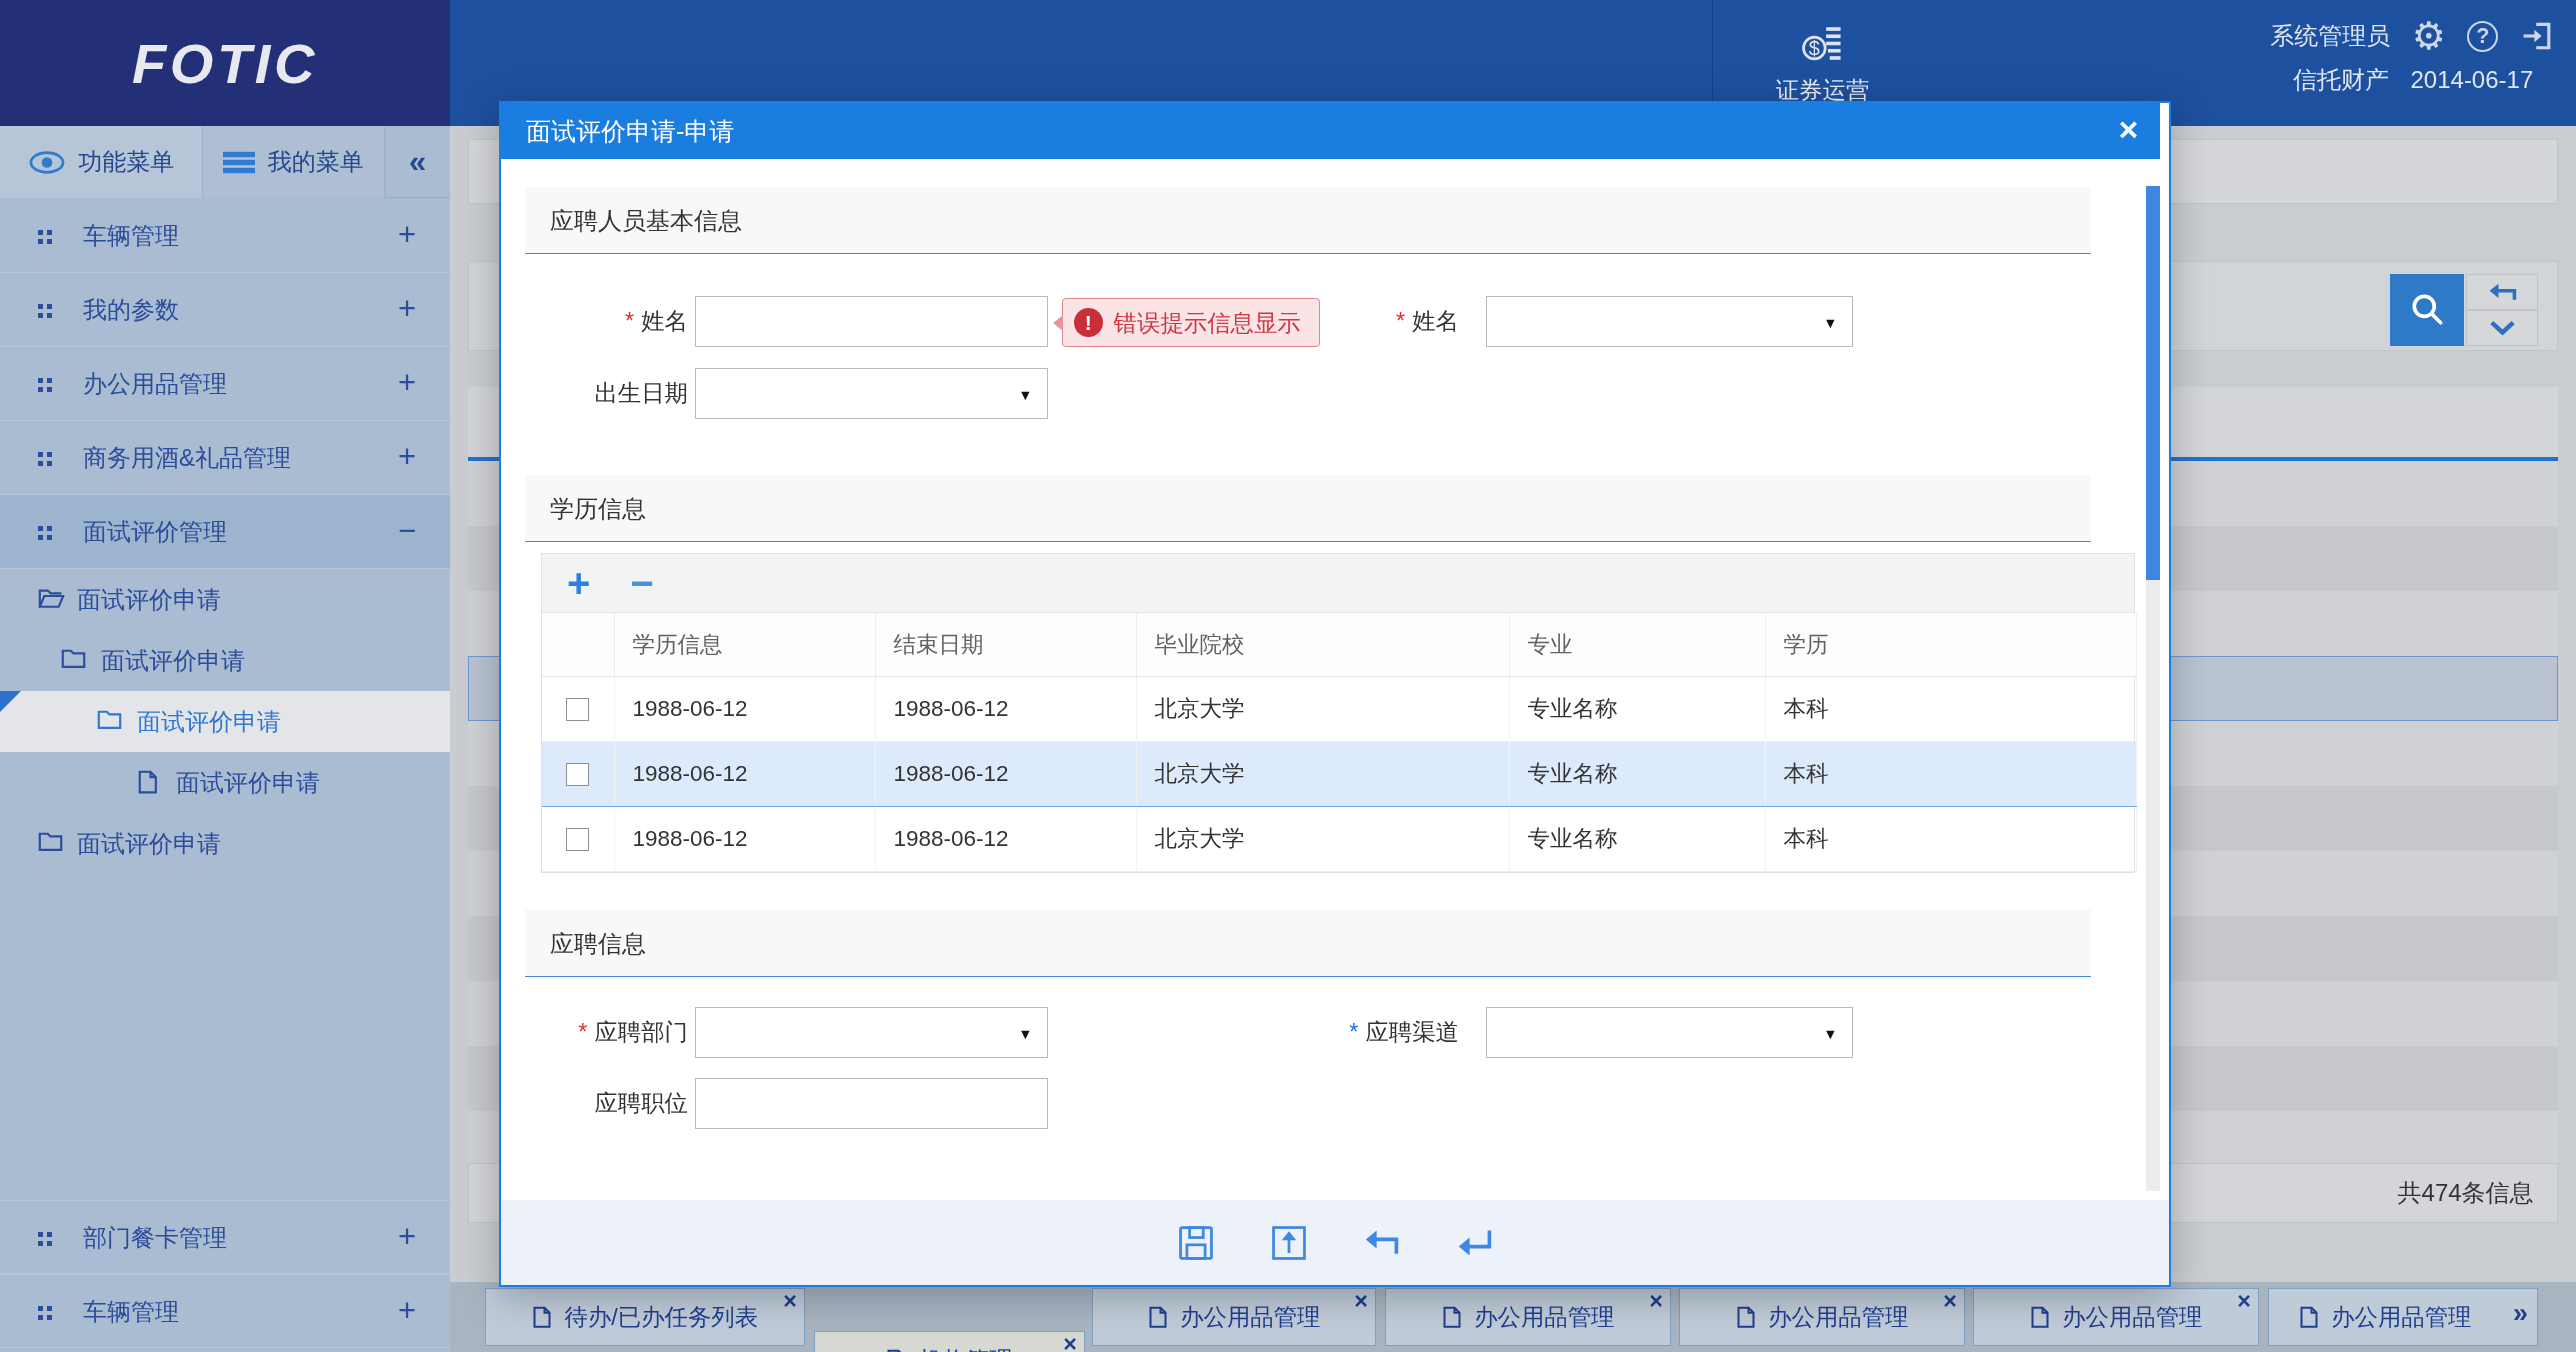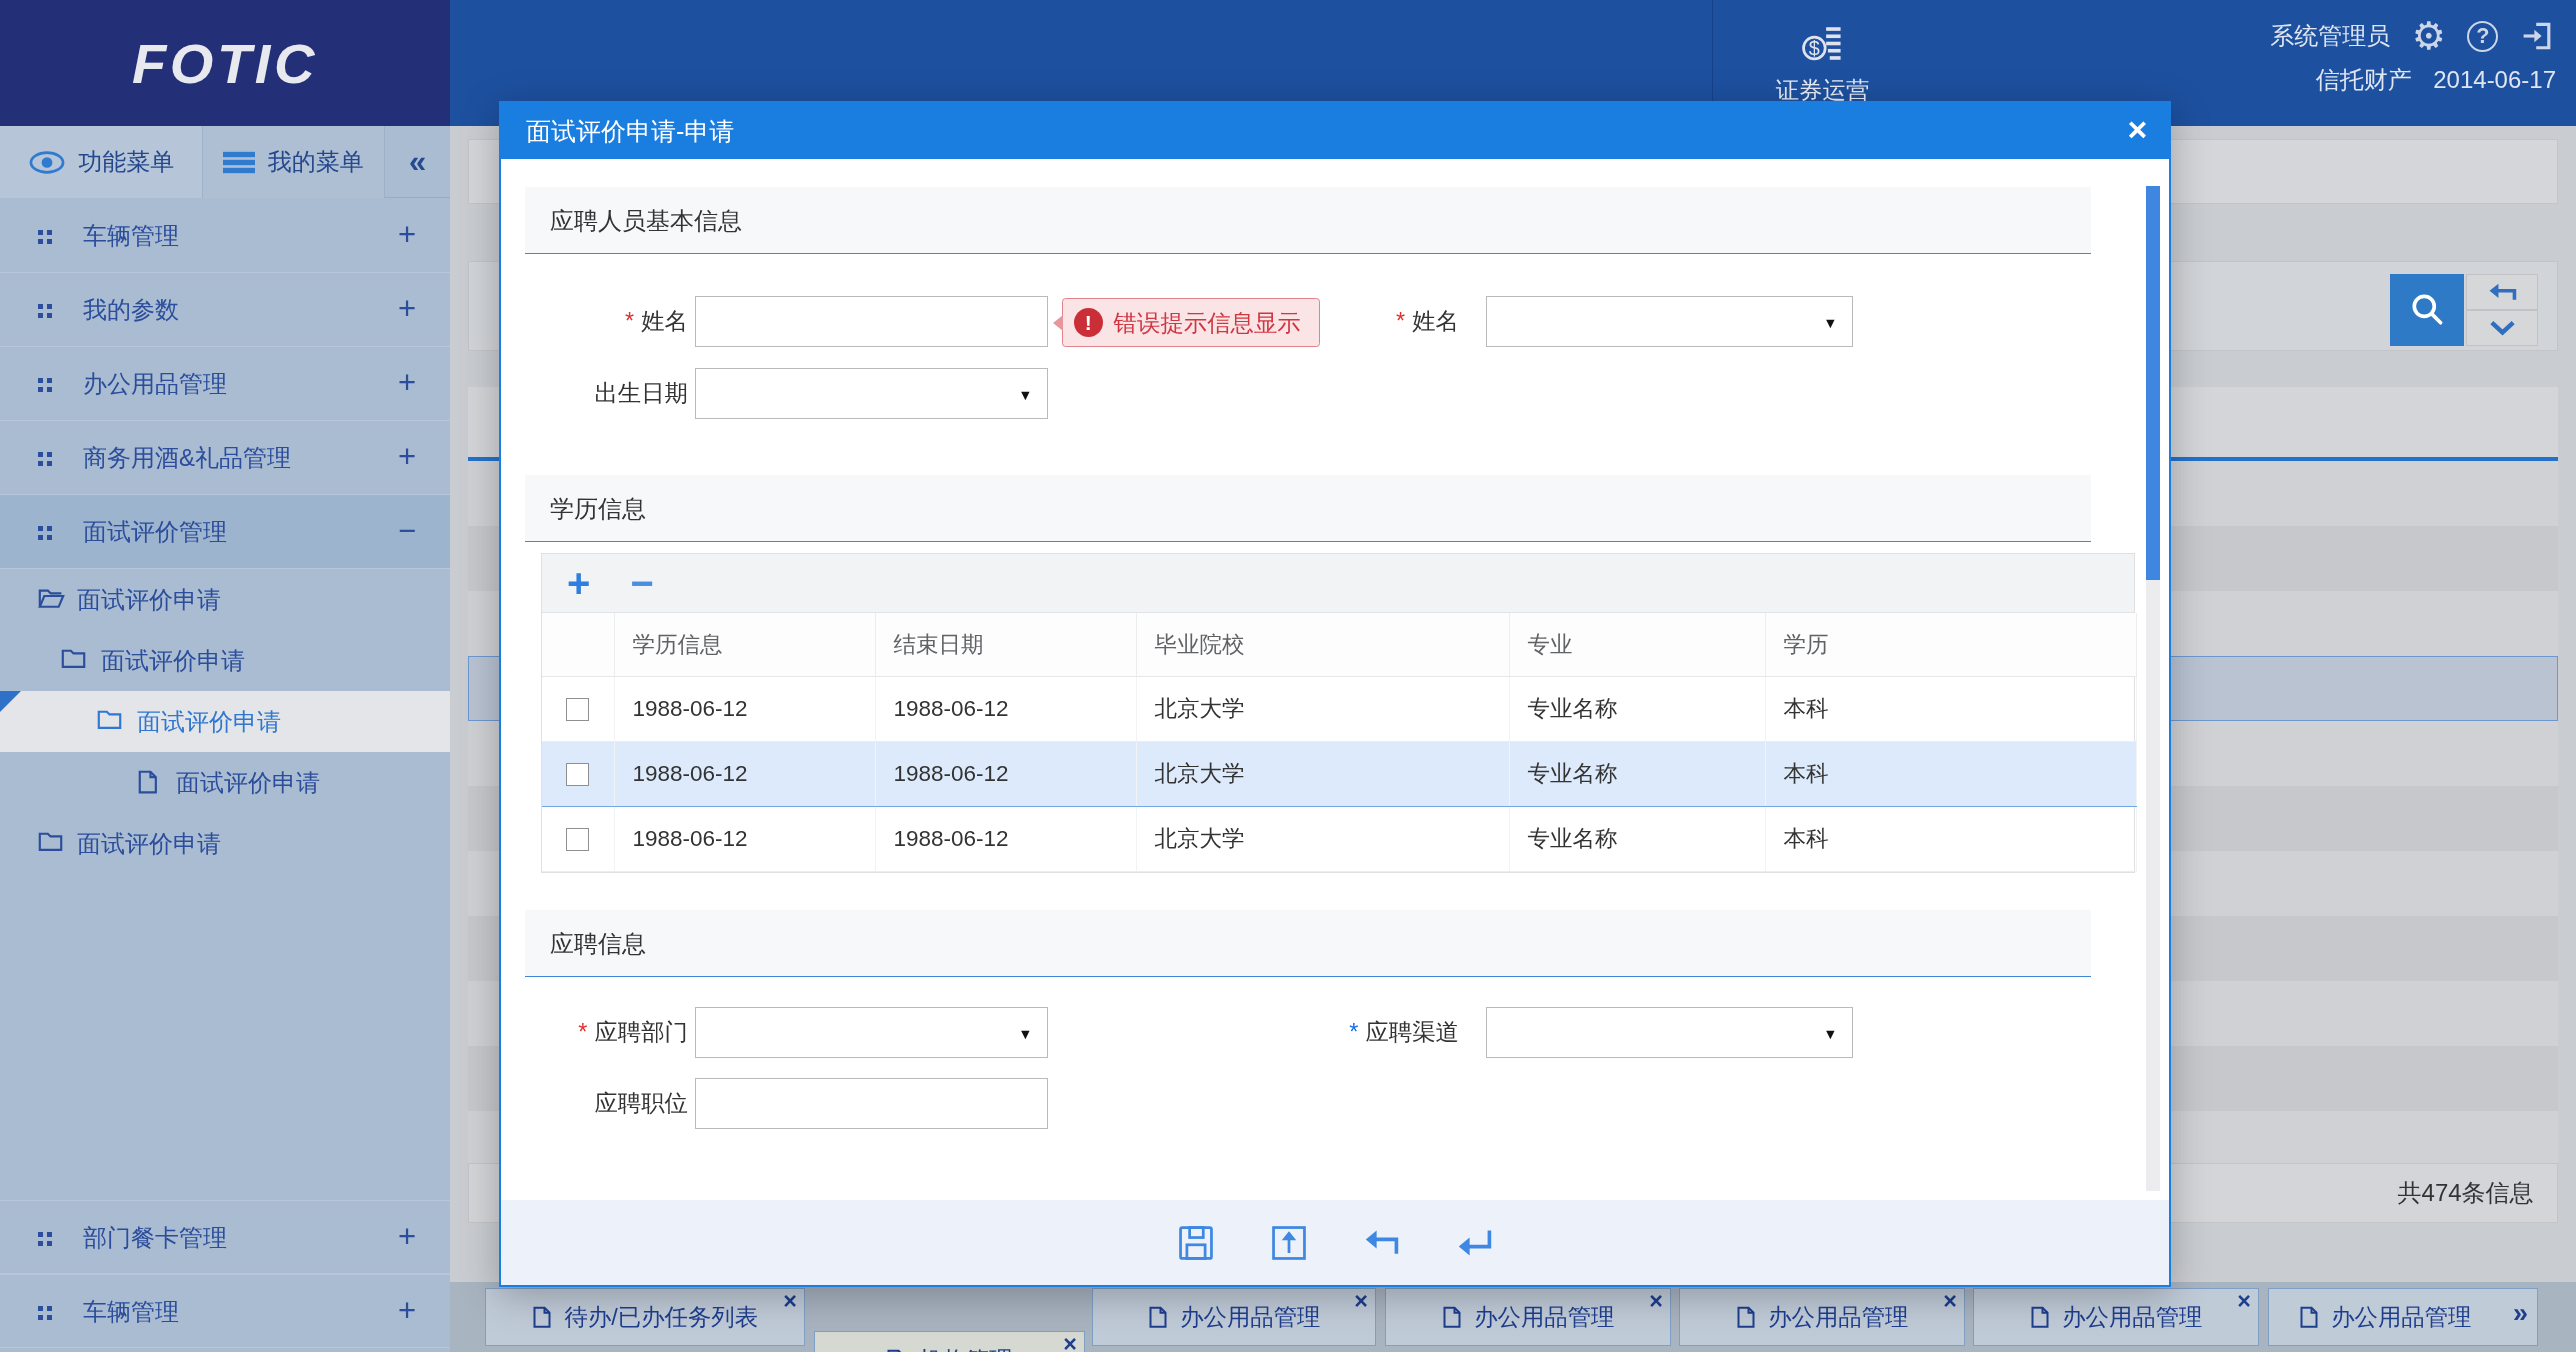--- a/index.html
+++ b/index.html
@@ -59,21 +59,21 @@
 
   
   .tabbar{left:450px;top:1282px;width:2126px;height:70px;background:#a9b4c1;}
   .btab{top:6.3px;height:58px;background:#c0cbd8;border:0.9px solid #7f9fc6;display:flex;align-items:center;justify-content:center;gap:12.6px;font-size:23.4px;color:#1e3e8e;cursor:pointer;}
   .btab.active{background:#d6d8d2;margin-top:43px;}
   .btab .tclose{position:absolute;top:-1.8px;right:7.2px;font-size:23.4px;font-weight:bold;color:#1e3e8e;cursor:pointer;}
   .btab .tmore{position:absolute;top:9px;right:9px;font-size:27px;font-weight:bold;color:#1e3e8e;cursor:pointer;}
 
   
   .modal{left:499px;top:101px;width:1672px;height:1186px;background:#fff;border:2.7px solid #1a7de0;z-index:50;box-shadow:0 9px 36px rgba(0,0,0,.25);}
-  .mtitlebar{left:0;top:0;right:0;height:56px;background:#1a7de0;}
+  .mtitlebar{left:0;top:0;right:9px;height:56px;background:#1a7de0;}
   .mtitle{position:absolute;left:25px;top:0;height:56px;line-height:56px;color:#fff;font-size:25px;}
   .mclose{position:absolute;right:21.6px;top:7.2px;color:#fff;font-size:34px;line-height:38px;cursor:pointer;font-weight:bold;}
   .mbody{position:absolute;left:0;top:56px;right:0;bottom:0;background:#fff;}
   .sec{left:24px;width:1566px;height:67px;background:#f7f8f9;border-bottom:1.8px solid #3f87d9;font-size:24px;color:#333;line-height:67px;padding-left:25px;}
   .flabel{height:51px;line-height:51px;font-size:23.4px;color:#333;text-align:right;}
   .req-red{color:#e03131;margin-right:7.2px;font-size:23.4px;}
   .req-blue{color:#1a6fe8;margin-right:7.2px;font-size:23.4px;}
   .tinput{height:51px;background:#fff;border:0.9px solid #b9babc;}
   .dselect{height:51px;background:#fff;border:0.9px solid #b9babc;cursor:pointer;}
   .dselect .arr{position:absolute;right:14.4px;top:18px;font-size:14.4px;color:#111;}
@@ -131,21 +131,21 @@
         <span class="gear">⚙</span>
         <span class="helpcirc">?</span>
         <span>
           <svg width="36" height="36" viewBox="0 0 40 40">
               <path d="M18 7 h14 v26 h-14" fill="none" stroke="#ccd6e8" stroke-width="3.5"></path>
               <line x1="4" y1="20" x2="22" y2="20" stroke="#ccd6e8" stroke-width="3.5"></line>
               <path d="M16 13 L24 20 L16 27 z" fill="#ccd6e8"></path>
             </svg>
         </span>
       </div>
-      <div class="uline" style="height:40px;">
+      <div class="uline" style="height:40px;justify-content:center;">
         <span>信托财产</span>
         <span>2014-06-17</span>
       </div>
     </div>
   </div>
 
   <div class="abs sidebar">
     <div class="abs sbtabs">
       <div class="sbtab sbtab1">
         <span>

